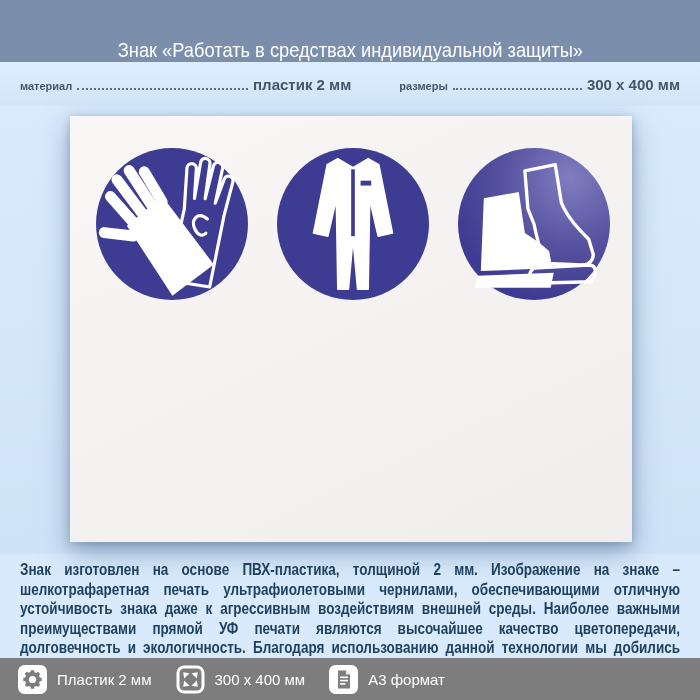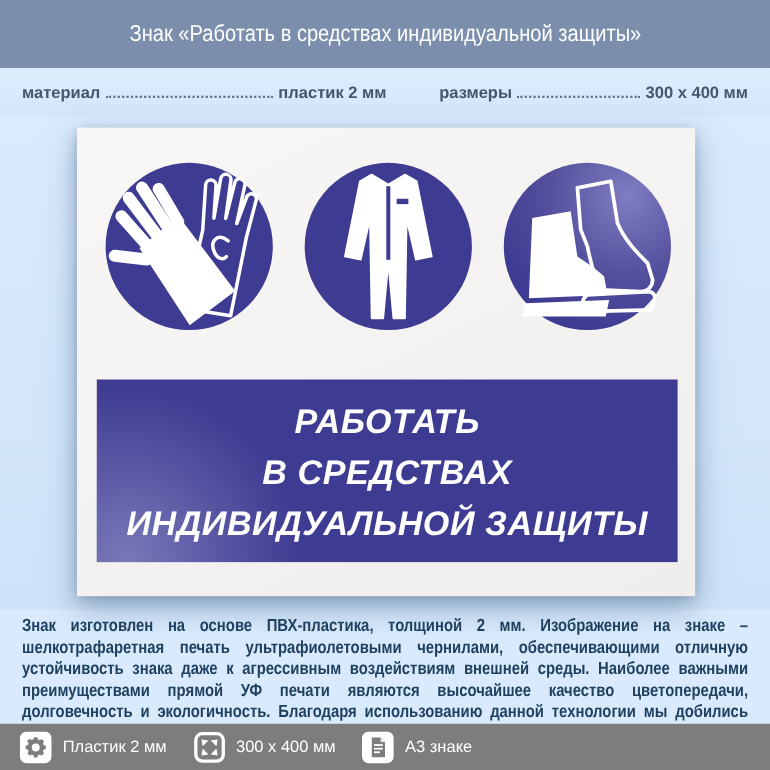--- a/index.html
+++ b/index.html
@@ -7,37 +7,37 @@
   body {
     font-family: "Liberation Sans", sans-serif;
     background:#d9eafc;
     overflow:hidden;
     position:relative;
   }
 
   
   .header {
     height:62px; background:#7b8fad;
-    display:flex; align-items:center; justify-content:center;
+    display:flex; align-items:flex-end; justify-content:center;
   }
   .header .title {
     color:#ffffff; font-size:21px; font-weight:500; white-space:nowrap;
     transform:scaleX(0.87); transform-origin:center;
   }
 
   
   .specs {
     height:44px; background:linear-gradient(#ddedfe,#d2e6f9);
     display:flex; align-items:center; padding:0 20px; gap:48px;
     color:#44566c;
   }
   .spec { display:flex; align-items:baseline; min-width:0; }
   .spec.material { flex:1.18; }
   .spec.size { flex:1;justify-content:center; }
-  .spec .lbl { font-weight:700; font-size:15px; white-space:nowrap; }
+  .spec .lbl { font-weight:700; font-size:11px; white-space:nowrap; }
   .spec .dots { flex:1; border-bottom:2px dotted #5a6e84; margin:0 5px 3px 5px; height:1px; }
   .spec .val { font-weight:700; font-size:15px; white-space:nowrap; }
 
   
   .stage {
     position:relative; height:448px;
     background:linear-gradient(#d9ebfd,#cfe3f8);
   }
   .plate {
     position:absolute; left:70px; top:10px; width:562px; height:426px;
@@ -141,25 +141,20 @@
           <g fill="none" stroke="#ffffff" stroke-width="2.2" stroke-linejoin="round">
             <path d="M44,15 L64,11 L68,36 C72,46 80,54 86,60 L89,70 C89,74 86,77 82,77 L58,76 C54,68 52,60 50,50 L46,40 Z"></path>
             <path d="M50,79 L86,77 C90,77 91,80 90,83 L88,88 L48,89 C46,85 47,81 50,79 Z"></path>
           </g>
           <path fill="#ffffff" d="M17,33 L40,29 L44,56 C50,60 56,64 60,68 L62,79 L15,81 Z"></path>
           <path fill="#ffffff" d="M13,84 L63,82 L61,92 L11,92 Z"></path>
         </svg>
       </div>
     </div>
 
-    <div class="caption-box">
-      <div class="caption-line">РАБОТАТЬ</div>
-      <div class="caption-line">В СРЕДСТВАХ</div>
-      <div class="caption-line">ИНДИВИДУАЛЬНОЙ ЗАЩИТЫ</div>
-    </div>
   </div>
 </div>
 
 <div class="description">
   <div class="desc-text">Знак изготовлен на основе ПВХ-пластика, толщиной 2 мм. Изображение на знаке – шелкотрафаретная печать ультрафиолетовыми чернилами, обеспечивающими отличную устойчивость знака даже к агрессивным воздействиям внешней среды. Наиболее важными преимуществами прямой УФ печати являются высочайшее качество цветопередачи, долговечность и экологичность. Благодаря использованию данной технологии мы добились невысокой стоимости и увеличенного срока службы – до 5 лет вне помещения</div>
 </div>
 
 <div class="footer">
 
   <div class="f-item">
@@ -189,16 +184,16 @@
     <svg class="f-ico" viewBox="0 0 29 29">
       <rect width="29" height="29" rx="6.5" fill="#ffffff"></rect>
       <path fill="#7d7d7d" d="M9,5.5 h8 l4,4 v14 h-12 z"></path>
       <path fill="#ffffff" opacity="0.85" d="M17,5.5 l4,4 h-4 z"></path>
       <g fill="#ffffff">
         <rect x="11" y="11.5" width="8" height="1.6"></rect>
         <rect x="11" y="14.8" width="8" height="1.6"></rect>
         <rect x="11" y="18.1" width="5.5" height="1.6"></rect>
       </g>
     </svg>
-    <span class="f-lbl">А3 знаке</span>
+    <span class="f-lbl">А3 формат</span>
   </div>
 
 </div>
 
 </body></html>

